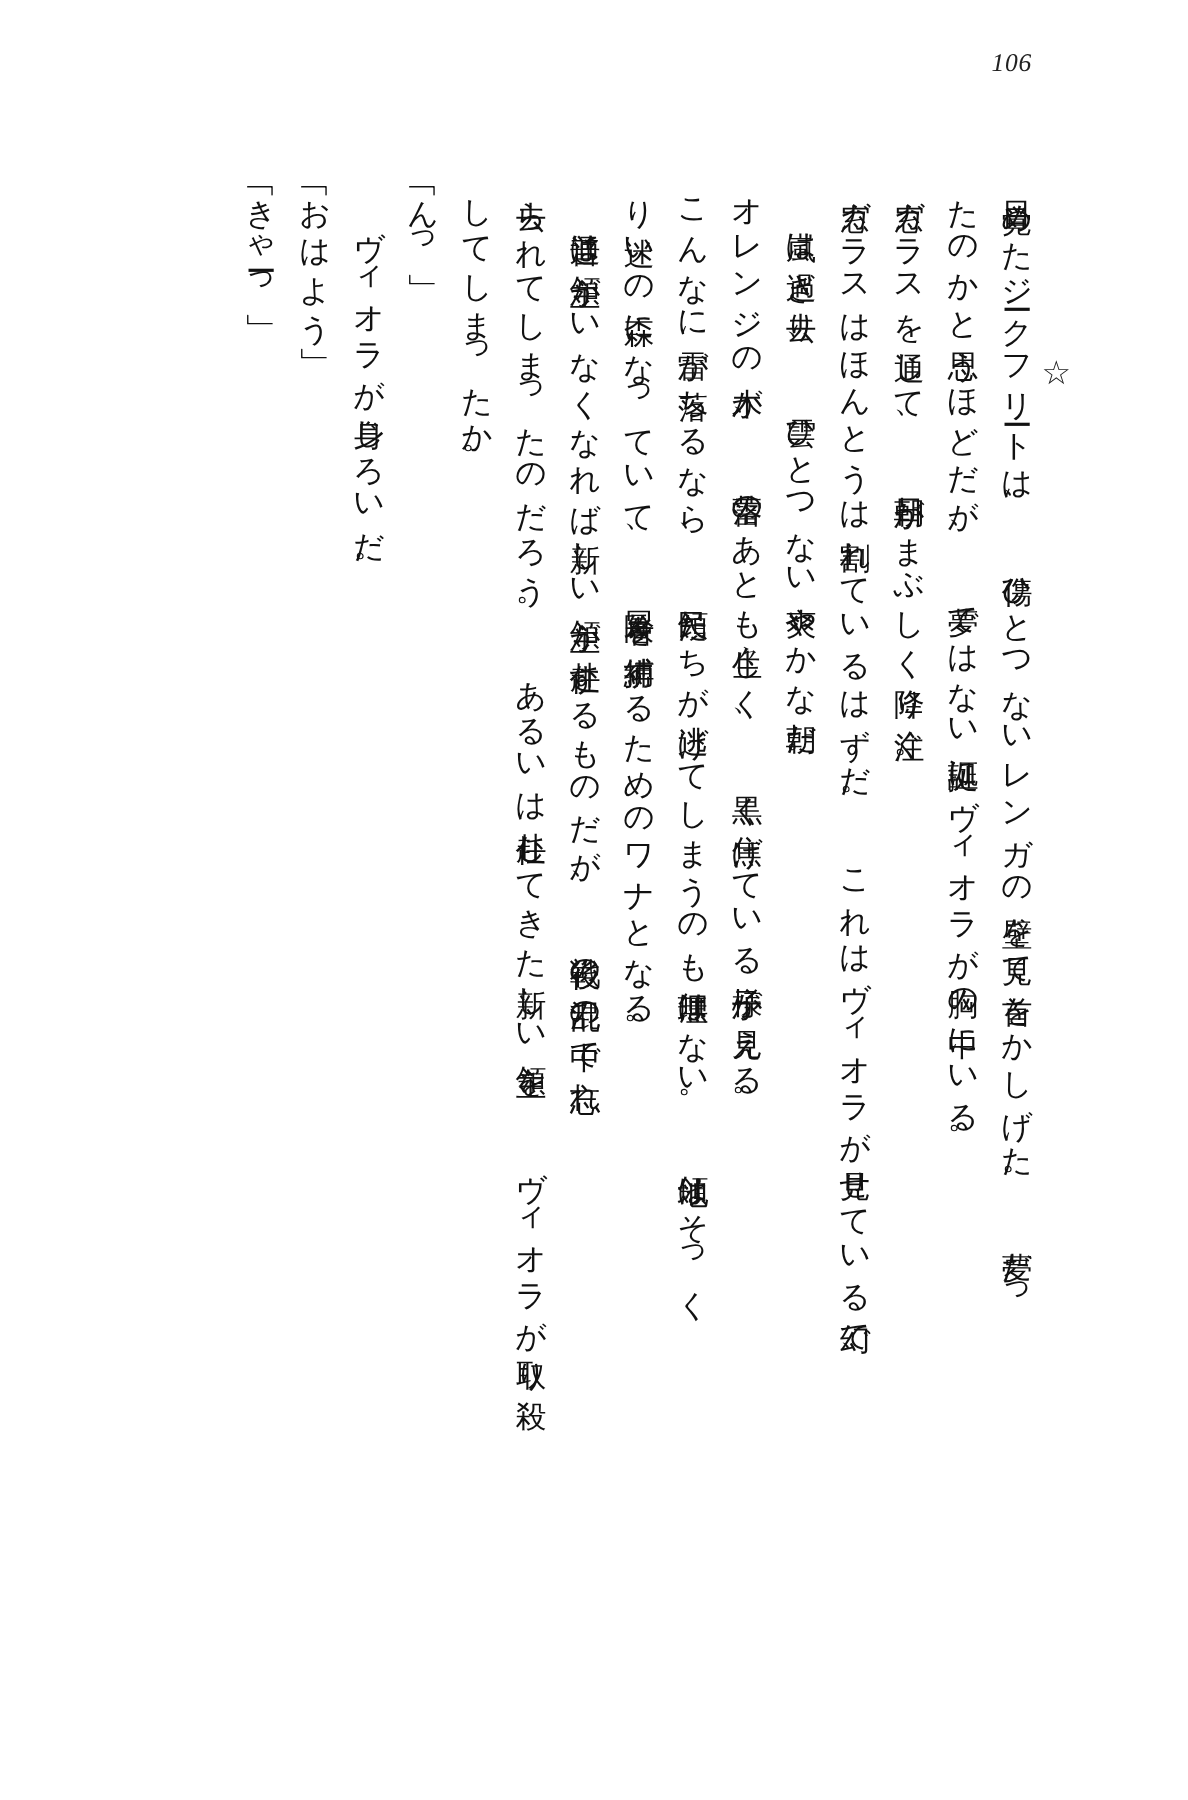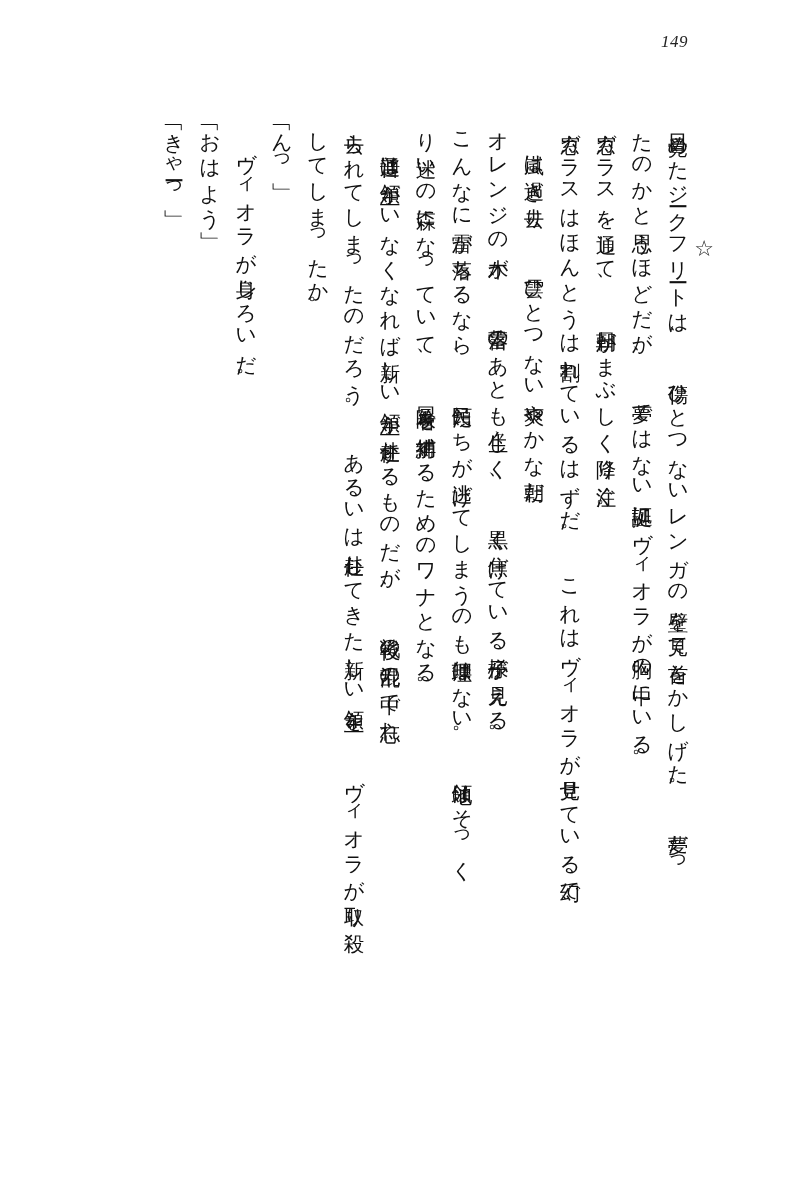--- a/index.html
+++ b/index.html
@@ -77,21 +77,21 @@
   .vcol.indent-1 { padding-top: 21px; }
 
   
   .vcol.short { height: auto; }
 </style>
 </head>
 <body>
 
 <div class="page">
 
-  <div class="page-number">149</div>
+  <div class="page-number">106</div>
 
   <div class="star-mark">☆</div>
 
   <div class="vtext">
     <div class="vcol">目覚めたジークフリートは、　傷ひとつないレンガの壁を見て首をかしげた。　夢だっ</div>
     <div class="vcol">たのかと思うほどだが、　夢ではない証拠にヴィオラが胸の中にいる。</div>
     <div class="vcol">窓ガラスを通して、　朝日がまぶしく降り注ぐ。</div>
     <div class="vcol">窓ガラスはほんとうは割れているはずだ。　これはヴィオラが見せている幻で、</div>
     <div class="vcol indent-1">嵐は過ぎ去り、　雲ひとつない爽やかな朝だ。</div>
     <div class="vcol">オレンジの木が、　落雷のあとも生々しく、　黒く焦げている様子が見える。</div>

